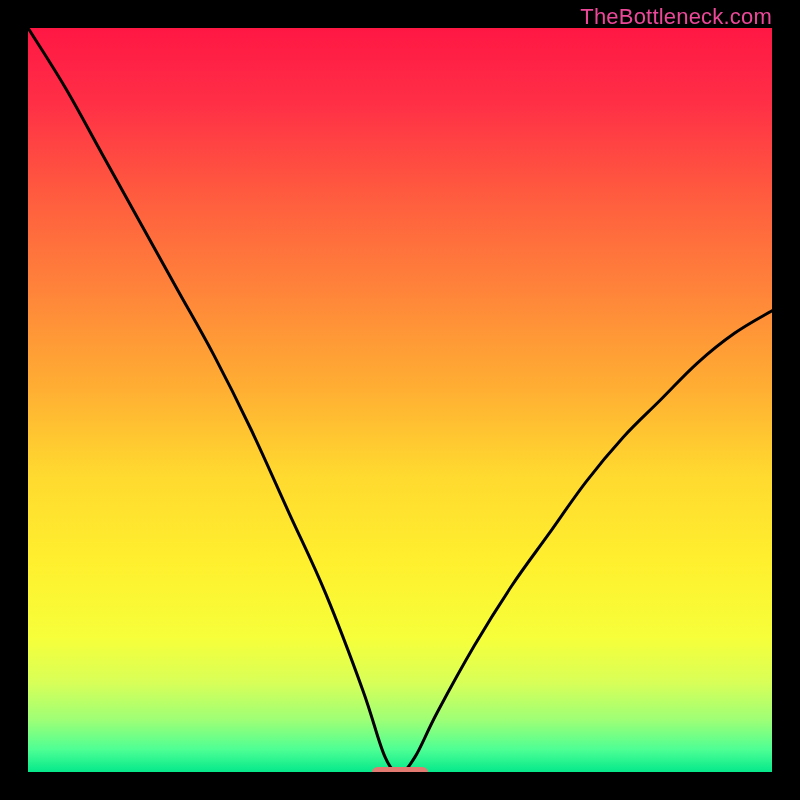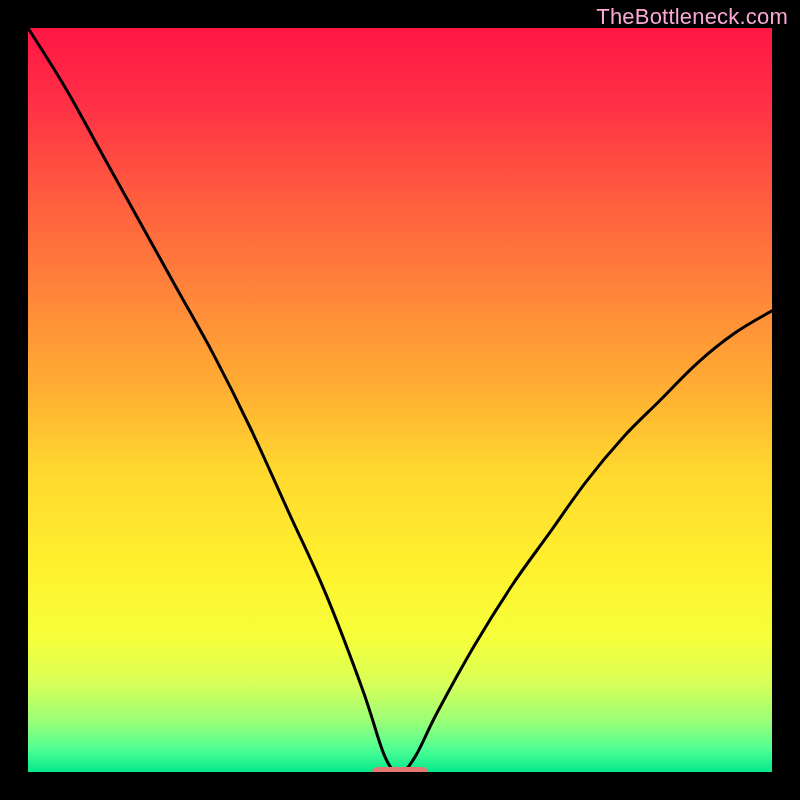--- a/index.html
+++ b/index.html
@@ -13,22 +13,22 @@
   }
   .frame {
     position: relative;
     width: 800px;
     height: 800px;
     background: #000;
   }
   .watermark {
     position: absolute;
     top: 4px;
-    right: 12px;
-    color: #f9a8d4;
+    right: 28px;
+    color: #ec4899;
     font-size: 22px;
     letter-spacing: 0.2px;
     z-index: 10;
   }
   .plot-area {
     position: absolute;
     left: 28px;
     top: 28px;
     width: 744px;
     height: 744px;

